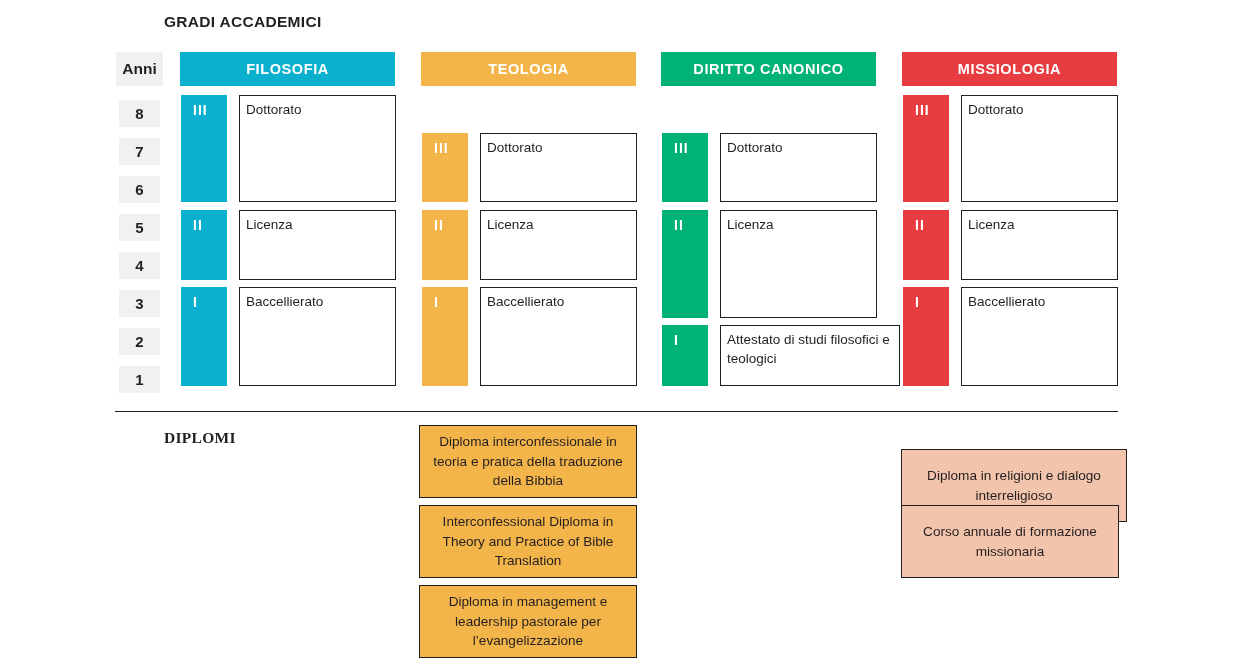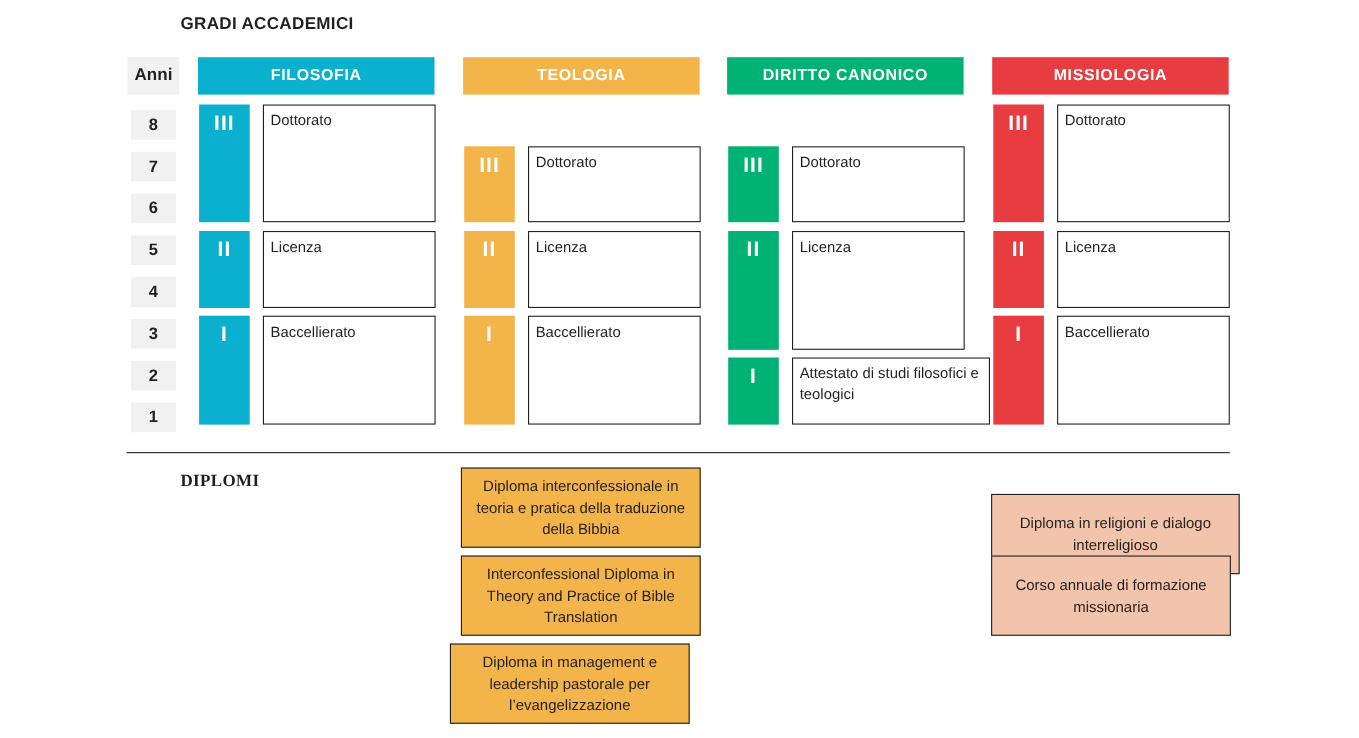--- a/index.html
+++ b/index.html
@@ -78,26 +78,26 @@
     color: #ffffff;
     font-size: 14.5px;
     font-weight: bold;
     letter-spacing: 0.6px;
   }
 
   
   .level-bar {
     position: absolute;
     color: #ffffff;
-    font-size: 19px;
-    font-weight: bold;
-    text-align: center;
+    font-size: 14px;
+    font-weight: bold;
     letter-spacing: 1px;
     padding-top: 7px;
     box-sizing: border-box;
+    padding-left: 12px;
   }
 
   
   .degree-box {
     position: absolute;
     background: #ffffff;
     border: 1.4px solid #231f20;
     box-sizing: border-box;
     font-size: 13.5px;
     color: #231f20;
@@ -183,18 +183,18 @@
   <div class="degree-box" style="left:961px; top:95px; width:157px; height:107px">Dottorato</div>
 
   <div class="level-bar" style="left:903px; top:210px; width:46px; height:70px; background:#e73c40">II</div>
   <div class="degree-box" style="left:961px; top:210px; width:157px; height:70px">Licenza</div>
 
   <div class="level-bar" style="left:903px; top:287px; width:46px; height:99px; background:#e73c40">I</div>
   <div class="degree-box" style="left:961px; top:287px; width:157px; height:99px">Baccellierato</div>
 
   <div class="diploma-box orange" style="left:419px; top:425px; width:218px; height:73px">Diploma interconfessionale in teoria e pratica della traduzione della Bibbia</div>
   <div class="diploma-box orange" style="left:419px; top:505px; width:218px; height:73px">Interconfessional Diploma in Theory and Practice of Bible Translation</div>
-  <div class="diploma-box orange" style="left:409px; top:585px; width:218px; height:73px">Diploma in management e leadership pastorale per l’evangelizzazione</div>
+  <div class="diploma-box orange" style="left:419px; top:585px; width:218px; height:73px">Diploma in management e leadership pastorale per l’evangelizzazione</div>
 
   <div class="diploma-box pink" style="left:901px; top:449px; width:226px; height:73px">Diploma in religioni e dialogo interreligioso</div>
   <div class="diploma-box pink" style="left:901px; top:505px; width:218px; height:73px">Corso annuale di formazione missionaria</div>
 
 </div>
 
 </body></html>

